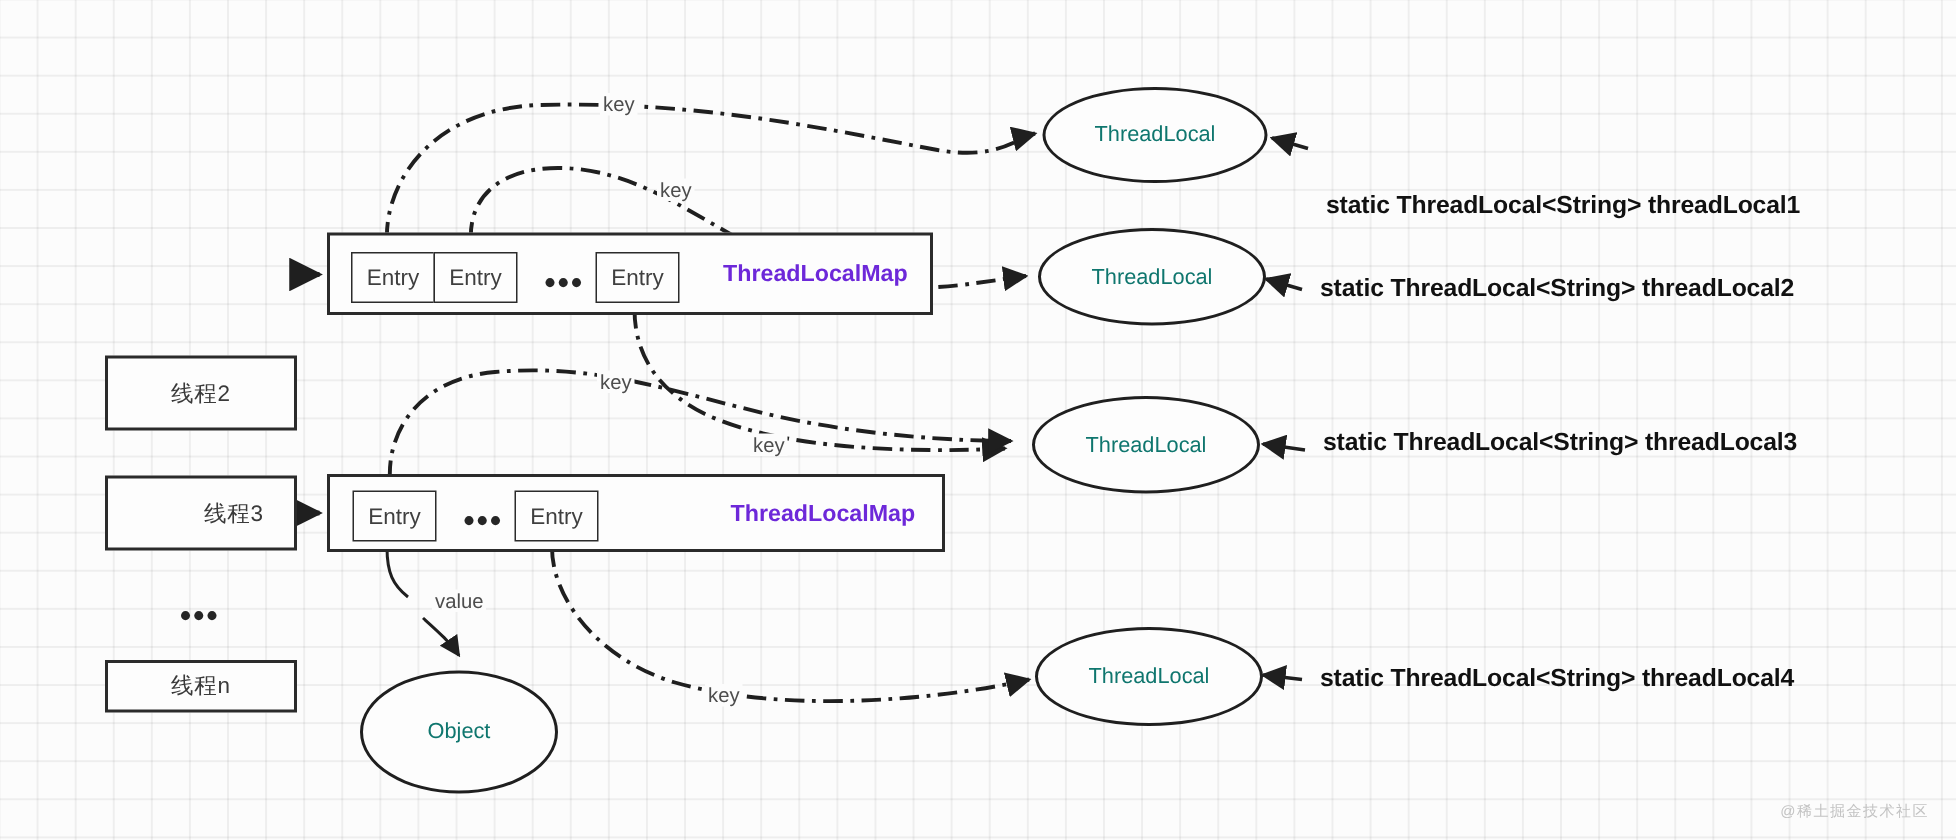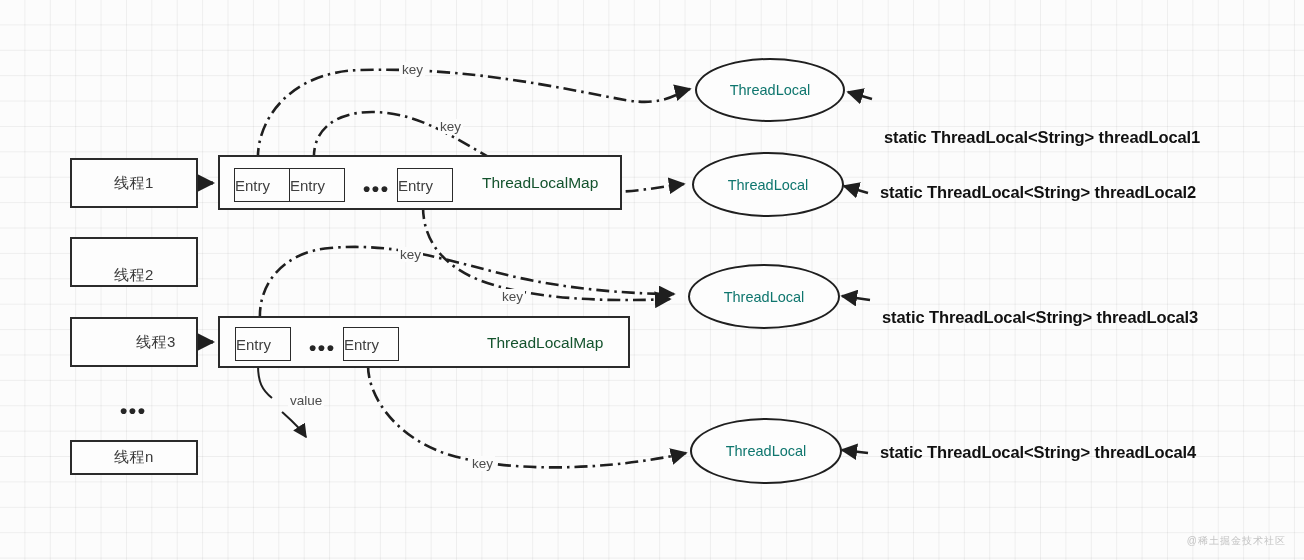--- a/index.html
+++ b/index.html
@@ -29,28 +29,29 @@
     display:flex;align-items:center;justify-content:center;
     font-size:15px;color:#3a3a3a;
     letter-spacing:.5px;
   }
   .maprow{
     border:2.2px solid #2b2b2b;
     background:#fdfdfd;
   }
   .maplabel{
     position:absolute;
-    font-size:15.5px;color:#14532d;
-    white-space:nowrap;
+    font-size:15.5px;color:#6d28d9;
+    white-space:nowrap;
+    font-weight:bold;
   }
   .entry{
     position:absolute;
     border:1.9px solid #2b2b2b;
     background:#fdfdfd;
-    display:flex;align-items:center;
+    display:flex;align-items:center;justify-content:center;
     font-size:15px;color:#3f3f3f;
     box-sizing:border-box;
   }
   .dots{
     position:absolute;
     font-size:21px;color:#262626;
     letter-spacing:1.5px;
     font-weight:700;
     line-height:1;
   }
@@ -123,24 +124,21 @@
       <path d="M 258,365 C 258,382 262,390 272,398" stroke-width="2"></path>
       <path d="M 282,412 C 292,421 300,428 306,437" stroke-width="2" marker-end="url(#arrow)"></path>
 
       <line x1="872" y1="99" x2="848" y2="92" stroke-width="2.4" marker-end="url(#arrow)"></line>
       <line x1="868" y1="193" x2="844" y2="186" stroke-width="2.4" marker-end="url(#arrow)"></line>
       <line x1="870" y1="300" x2="842" y2="296" stroke-width="2.4" marker-end="url(#arrow)"></line>
       <line x1="868" y1="453" x2="842" y2="450" stroke-width="2.4" marker-end="url(#arrow)"></line>
     </g>
   </svg>
 
-  <div class="node threadbox" style="left:70px;top:158px;width:128px;height:50px;">
-    <span>线程1</span>
-  </div>
-  <div class="node threadbox" style="left:70px;top:237px;width:128px;height:50px;align-items:flex-end;">
+  <div class="node threadbox" style="left:70px;top:237px;width:128px;height:50px;">
     <span>线程2</span>
   </div>
   <div class="node threadbox" style="left:70px;top:317px;width:128px;height:50px;padding-left:44px;">
     <span>线程3</span>
   </div>
   <div class="dots" style="left:120px;top:400px;">•••</div>
   <div class="node threadbox" style="left:70px;top:440px;width:128px;height:35px;">
     <span>线程n</span>
   </div>
 
@@ -162,37 +160,40 @@
     <div class="entry" style="left:15px;top:9px;width:56px;height:34px;">
       <span>Entry</span>
     </div>
     <div class="dots" style="left:89px;top:19px;">•••</div>
     <div class="entry" style="left:123px;top:9px;width:56px;height:34px;">
       <span>Entry</span>
     </div>
     <div class="maplabel" style="left:267px;top:16px;">ThreadLocalMap</div>
   </div>
 
+  <div class="ellipse" style="left:240px;top:447px;width:132px;height:82px;">
+    <span>Object</span>
+  </div>
 
   <div class="ellipse" style="left:695px;top:58px;width:150px;height:64px;">
     <span>ThreadLocal</span>
   </div>
   <div class="ellipse" style="left:692px;top:152px;width:152px;height:65px;">
     <span>ThreadLocal</span>
   </div>
   <div class="ellipse" style="left:688px;top:264px;width:152px;height:65px;">
     <span>ThreadLocal</span>
   </div>
   <div class="ellipse" style="left:690px;top:418px;width:152px;height:66px;">
     <span>ThreadLocal</span>
   </div>
 
   <div class="decl" style="left:884px;top:88px;margin-top:40px;">static ThreadLocal&lt;String&gt; threadLocal1</div>
   <div class="decl" style="left:880px;top:183px;">static ThreadLocal&lt;String&gt; threadLocal2</div>
-  <div class="decl" style="left:882px;top:308px;">static ThreadLocal&lt;String&gt; threadLocal3</div>
+  <div class="decl" style="left:882px;top:286px;">static ThreadLocal&lt;String&gt; threadLocal3</div>
   <div class="decl" style="left:880px;top:443px;">static ThreadLocal&lt;String&gt; threadLocal4</div>
 
   <div class="edgelabel" style="left:400px;top:62px;">key</div>
   <div class="edgelabel" style="left:438px;top:119px;">key</div>
   <div class="edgelabel" style="left:398px;top:247px;">key</div>
   <div class="edgelabel" style="left:500px;top:289px;">key</div>
   <div class="edgelabel" style="left:470px;top:456px;">key</div>
   <div class="edgelabel" style="left:264px;top:393px;margin-left:24px;">value</div>
 
   <div class="watermark">@稀土掘金技术社区</div>

